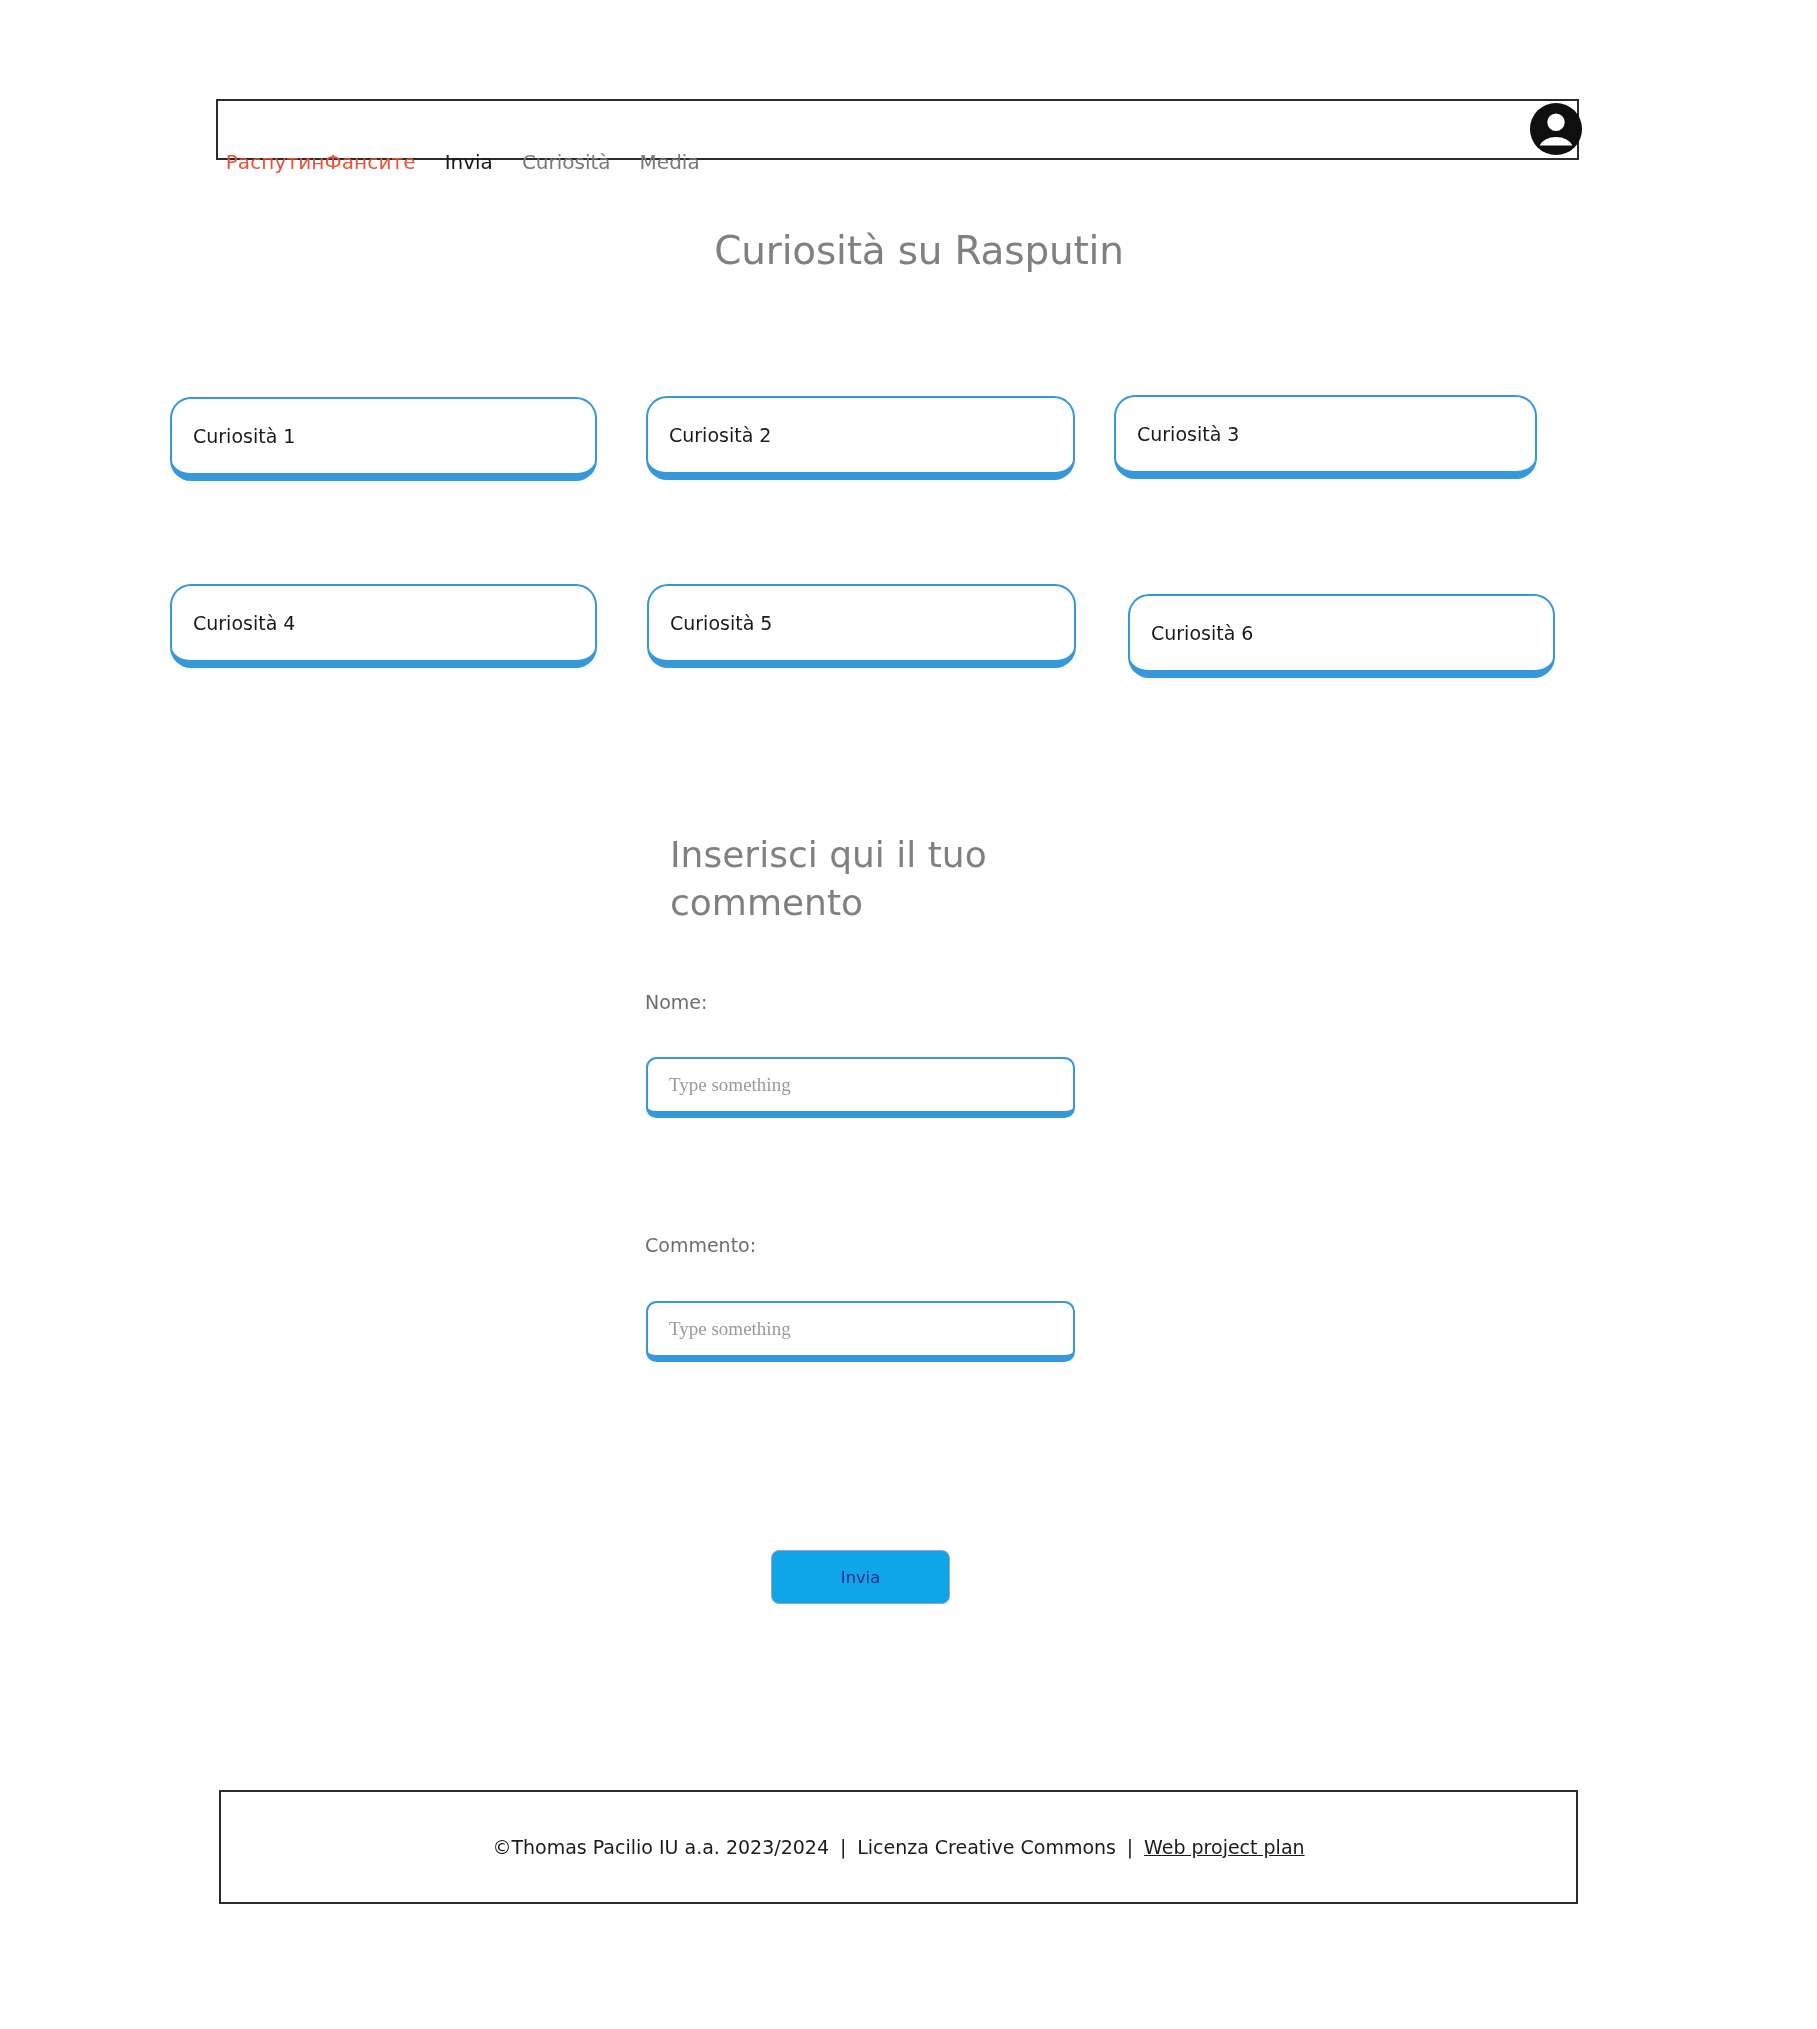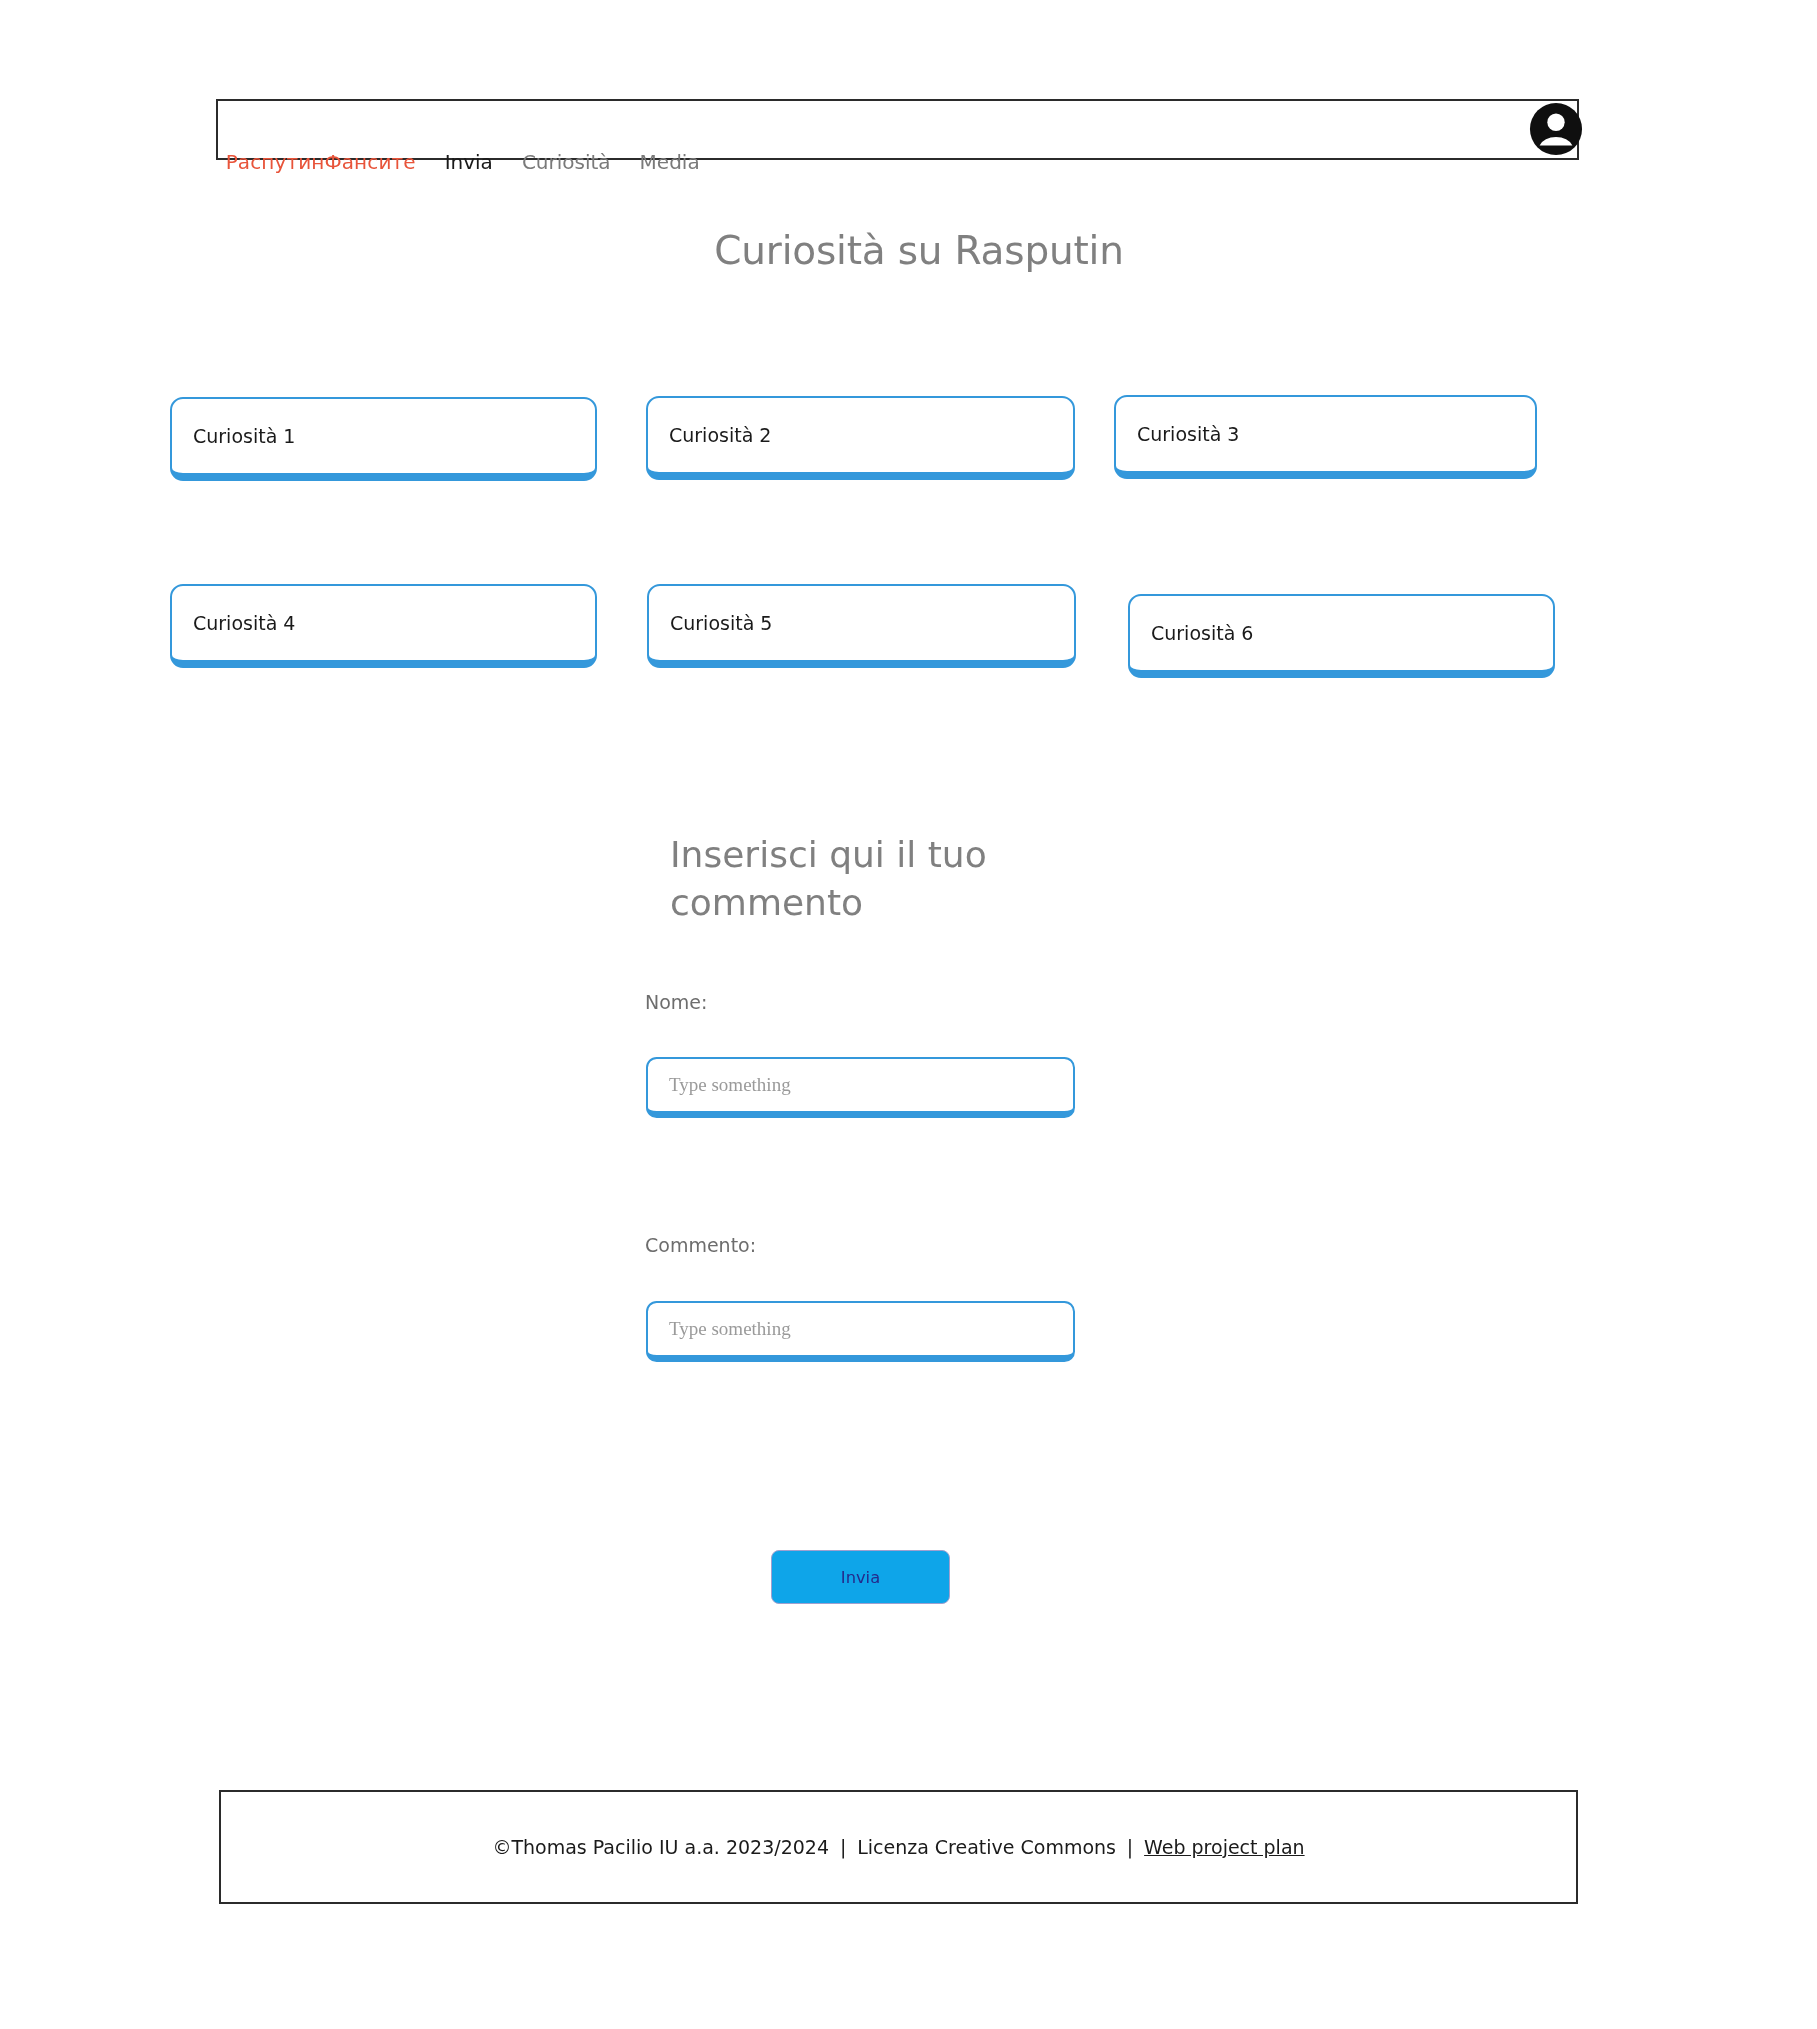--- a/index.html
+++ b/index.html
@@ -75,21 +75,21 @@
     letter-spacing: -0.2px;
     padding-left: 20px;
   }
 
   
   .curio {
     position: absolute;
     background: #ffffff;
     border: 2.9px solid #3498db;
     border-bottom: 8.6px solid #3498db;
-    border-radius: 13px;
+    border-radius: 21px;
     font-size: 19px;
     color: #1a1a1a;
     padding-left: 21px;
     display: flex;
     align-items: center;
     cursor: pointer;
   }
   .curio-text { pointer-events: none; }
 
   

